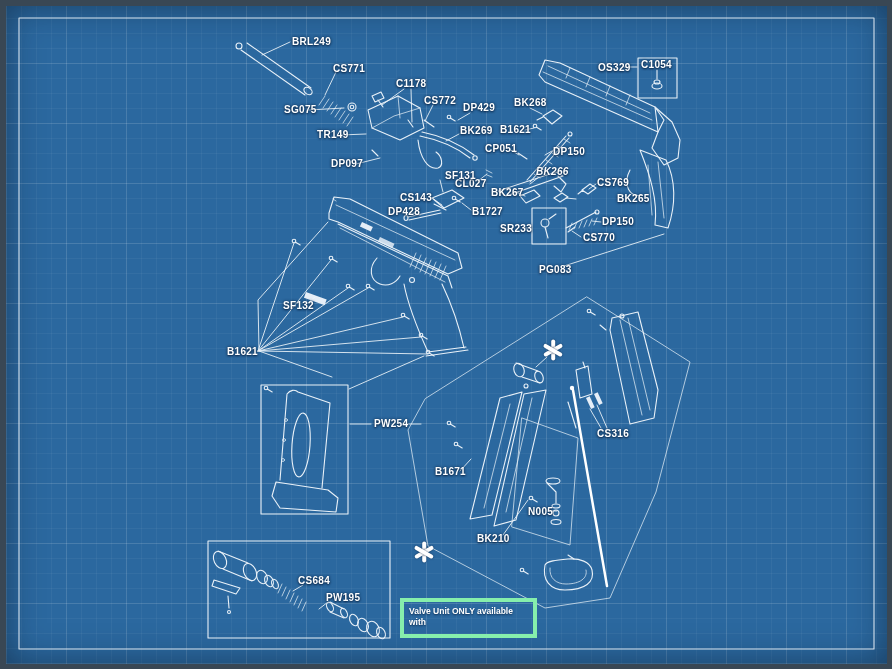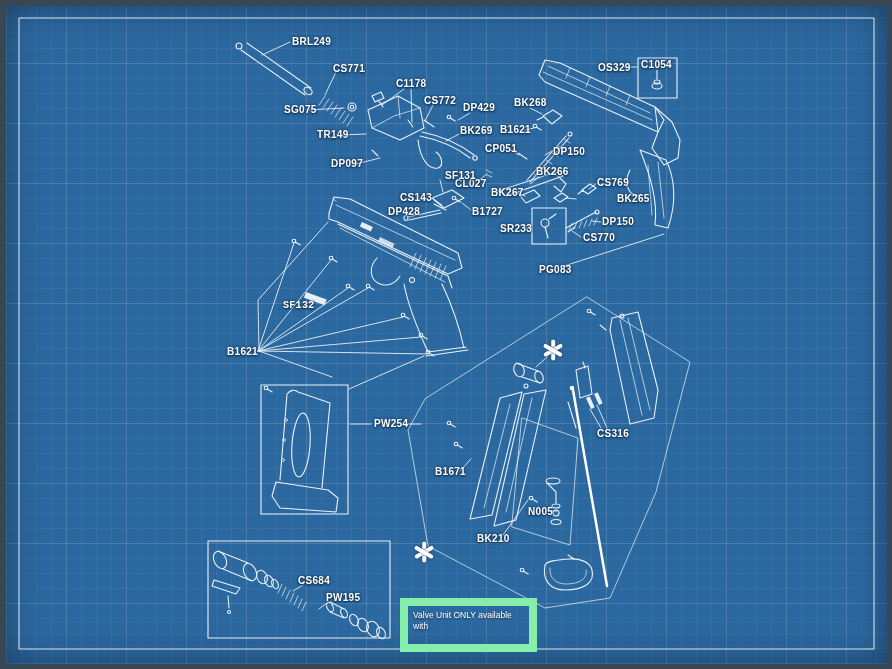--- a/index.html
+++ b/index.html
@@ -17,22 +17,22 @@
   .g{stroke:#e9f1f8;stroke-width:1.1;fill:none;stroke-linecap:round;stroke-linejoin:round;}
   .ld{stroke:#f2f7fb;stroke-width:0.9;fill:none;opacity:.95;stroke-linecap:round;}
   .thin{stroke-width:0.8;opacity:.9;}
   .fillw{fill:#e6eef7;stroke:none;}
   #labels{position:absolute;left:0;top:0;width:892px;height:669px;}
   .lbl{position:absolute;color:#ffffff;font-size:10px;font-weight:700;letter-spacing:.3px;
        white-space:nowrap;text-shadow:0 0 3px rgba(12,38,70,.95),0 1px 2px rgba(12,38,70,.9);}
   .ast{position:absolute;width:20px;height:20px;}
   .ast i{position:absolute;left:50%;top:50%;width:3.6px;height:21px;background:#ffffff;
         border-radius:2px;display:block;box-shadow:0 0 2px rgba(12,38,70,.8);}
-  .note{position:absolute;left:400px;top:598px;width:137px;height:54px;border:8px solid #86efac;
-        box-sizing:border-box;padding:4px 5px;color:#fff;font-size:8.5px;font-weight:400;
+  .note{position:absolute;left:400px;top:598px;width:137px;height:40px;border:4px solid #86efac;
+        box-sizing:border-box;padding:4px 5px;color:#fff;font-size:8.5px;font-weight:700;
         line-height:11px;text-shadow:0 1px 2px rgba(12,38,70,.9);}
 </style>
 </head>
 <body>
 
 <div class="stage">
   <div class="paper"></div>
 
   <svg class="art" viewBox="0 0 892 669">
     <defs>
@@ -282,35 +282,35 @@
       <div class="lbl" style="left: 463px; top: 102px;">DP429</div>
       <div class="lbl" style="left: 284px; top: 104px;">SG075</div>
       <div class="lbl" style="left: 317px; top: 129px;">TR149</div>
       <div class="lbl" style="left: 460px; top: 125px;">BK269</div>
       <div class="lbl" style="left: 514px; top: 97px;">BK268</div>
       <div class="lbl" style="left: 598px; top: 62px; text-align: center;">OS329</div>
       <div class="lbl" style="left: 641px; top: 59px;">C1054</div>
       <div class="lbl" style="left: 500px; top: 124px;">B1621</div>
       <div class="lbl" style="left: 553px; top: 146px;">DP150</div>
       <div class="lbl" style="left: 485px; top: 143px;">CP051</div>
-      <div class="lbl" style="left: 536px; top: 166px;">BK266</div>
+      <div class="lbl" style="left: 536px; top: 166px; font-style: italic;">BK266</div>
       <div class="lbl" style="left: 597px; top: 177px;">CS769</div>
       <div class="lbl" style="left: 491px; top: 187px;">BK267</div>
       <div class="lbl" style="left: 577px; top: 193px; padding-left: 40px;">BK265</div>
       <div class="lbl" style="left: 455px; top: 178px;">CL027</div>
       <div class="lbl" style="left: 445px; top: 170px;">SF131</div>
       <div class="lbl" style="left: 400px; top: 192px;">CS143</div>
       <div class="lbl" style="left: 388px; top: 206px;">DP428</div>
       <div class="lbl" style="left: 472px; top: 206px;">B1727</div>
       <div class="lbl" style="left: 331px; top: 158px;">DP097</div>
       <div class="lbl" style="left: 500px; top: 223px;">SR233</div>
       <div class="lbl" style="left: 602px; top: 216px;">DP150</div>
       <div class="lbl" style="left: 583px; top: 232px;">CS770</div>
       <div class="lbl" style="left: 539px; top: 264px;">PG083</div>
-      <div class="lbl" style="left: 283px; top: 300px; font-family: Liberation Mono, monospace;">SF132</div>
+      <div class="lbl" style="left: 283px; top: 300px;">SF132</div>
       <div class="lbl" style="left: 227px; top: 346px;">B1621</div>
       <div class="lbl" style="left: 374px; top: 418px;">PW254</div>
       <div class="lbl" style="left: 435px; top: 466px;">B1671</div>
       <div class="lbl" style="left: 597px; top: 428px;">CS316</div>
       <div class="lbl" style="left: 528px; top: 506px;">N005</div>
       <div class="lbl" style="left: 477px; top: 533px;">BK210</div>
       <div class="lbl" style="left: 298px; top: 575px;">CS684</div>
       <div class="lbl" style="left: 326px; top: 592px;">PW195</div>
       <div class="ast" style="left: 543px; top: 340px;">
         <i style="transform: translate(-50%, -50%) rotate(0deg);"></i>

